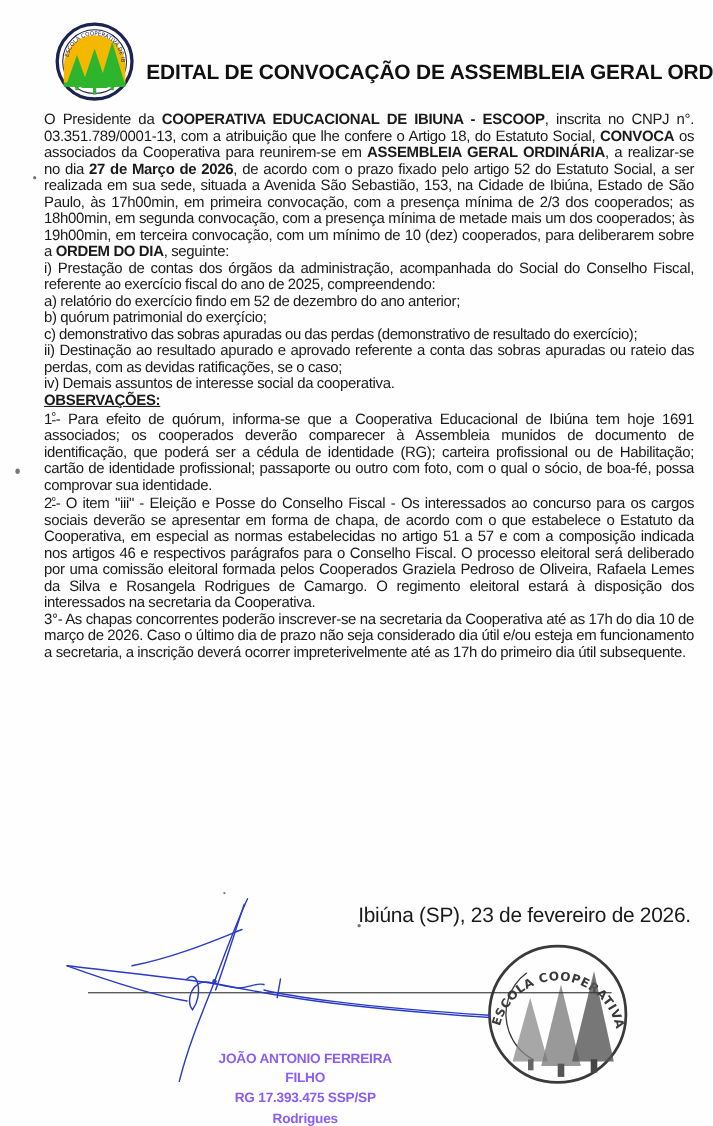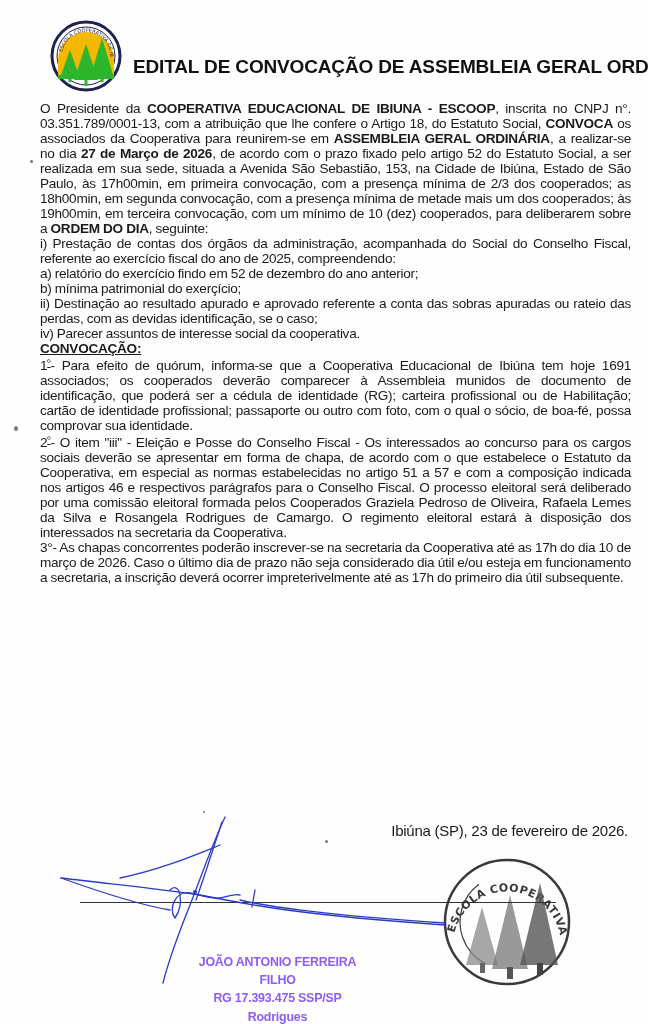--- a/index.html
+++ b/index.html
@@ -22,21 +22,21 @@
     font-size: 13.6px; line-height: 15px; text-align: justify;
     letter-spacing: -0.28px; word-spacing: -0.2px;
   }
   .body p { margin: 0; }
   .body b { font-weight: bold; }
   .obs-heading { font-weight: bold; text-decoration: underline; margin: 0; }
   .sup { font-size: 9px; vertical-align: 4px; text-decoration: underline; letter-spacing: 0; }
 
   .date-line {
     position: absolute; right: 20px; top: 822px;
-    font-size: 15px; letter-spacing: -0.25px; white-space: nowrap;
+    font-size: 19px; letter-spacing: -0.25px; white-space: nowrap;
   }
 
   .sign-line {
     position: absolute; left: 80px; top: 902px; width: 476px; height: 1px;
     background: #333;
   }
   .signer {
     position: absolute; left: 190px; top: 918px; width: 175px;
     text-align: center; font-weight: bold; font-size: 12.4px; line-height: 18.2px;
     letter-spacing: -0.2px; color: #8b5cf6; margin-top: 35px;
@@ -67,25 +67,26 @@
     </text>
   </svg>
 
   <div class="title">EDITAL DE CONVOCAÇÃO DE ASSEMBLEIA GERAL ORDINÁRIA</div>
 
   <div class="body">
     <p><span>O Presidente da </span><b>COOPERATIVA EDUCACIONAL DE IBIUNA - ESCOOP</b><span>, inscrita no CNPJ n°. 03.351.789/0001-13, com a atribuição que lhe confere o Artigo 18, do Estatuto Social, </span><b>CONVOCA</b><span> os associados da Cooperativa para reunirem-se em </span><b>ASSEMBLEIA GERAL ORDINÁRIA</b><span>, a realizar-se no dia </span><b>27 de Março de 2026</b><span>, de acordo com o prazo fixado pelo artigo 52 do Estatuto Social, a ser realizada em sua sede, situada a Avenida São Sebastião, 153, na Cidade de Ibiúna, Estado de São Paulo, às 17h00min, em primeira convocação, com a presença mínima de 2/3 dos cooperados; as 18h00min, em segunda convocação, com a presença mínima de metade mais um dos cooperados; às 19h00min, em terceira convocação, com um mínimo de 10 (dez) cooperados, para deliberarem sobre a </span><b>ORDEM DO DIA</b><span>, seguinte:</span></p>
 
     <p>i) Prestação de contas dos órgãos da administração, acompanhada do Social do Conselho Fiscal, referente ao exercício fiscal do ano de 2025, compreendendo:</p>
     <p>a) relatório do exercício findo em 52 de dezembro do ano anterior;</p>
-    <p>b) mínima patrimonial do exerçício;</p>
-    <p>ii) Destinação ao resultado apurado e aprovado referente a conta das sobras apuradas ou rateio das perdas, com as devidas identificação, se o caso;</p>
-    <p>iv) Parecer assuntos de interesse social da cooperativa.</p>
+    <p>b) quórum patrimonial do exerçício;</p>
+    <p style="letter-spacing:-0.4px">c) demonstrativo das sobras apuradas ou das perdas (demonstrativo de resultado do exercício);</p>
+    <p>ii) Destinação ao resultado apurado e aprovado referente a conta das sobras apuradas ou rateio das perdas, com as devidas ratificações, se o caso;</p>
+    <p>iv) Demais assuntos de interesse social da cooperativa.</p>
 
-    <p class="obs-heading">CONVOCAÇÃO:</p>
+    <p class="obs-heading">OBSERVAÇÕES:</p>
 
     <p><span>1</span><span class="sup">º</span><span>- Para efeito de quórum, informa-se que a Cooperativa Educacional de Ibiúna tem hoje 1691 associados; os cooperados deverão comparecer à Assembleia munidos de documento de identificação, que poderá ser a cédula de identidade (RG); carteira profissional ou de Habilitação; cartão de identidade profissional; passaporte ou outro com foto, com o qual o sócio, de boa-fé, possa comprovar sua identidade.</span></p>
     <p><span>2</span><span class="sup">º</span><span>- O item "iii" - Eleição e Posse do Conselho Fiscal - Os interessados ao concurso para os cargos sociais deverão se apresentar em forma de chapa, de acordo com o que estabelece o Estatuto da Cooperativa, em especial as normas estabelecidas no artigo 51 a 57 e com a composição indicada nos artigos 46 e respectivos parágrafos para o Conselho Fiscal. O processo eleitoral será deliberado por uma comissão eleitoral formada pelos Cooperados Graziela Pedroso de Oliveira, Rafaela Lemes da Silva e Rosangela Rodrigues de Camargo. O regimento eleitoral estará à disposição dos interessados na secretaria da Cooperativa.</span></p>
     <p><span>3</span><span>°</span><span>- As chapas concorrentes poderão inscrever-se na secretaria da Cooperativa até as 17h do dia 10 de março de 2026. Caso o último dia de prazo não seja considerado dia útil e/ou esteja em funcionamento a secretaria, a inscrição deverá ocorrer impreterivelmente até as 17h do primeiro dia útil subsequente.</span></p>
   </div>
 
   <div class="date-line">Ibiúna (SP), 23 de fevereiro de 2026.</div>
 
   <svg class="stamp" viewBox="0 0 135 135">
     <circle cx="67" cy="67" r="62" fill="none" stroke="#3a3a3a" stroke-width="2.5"></circle>

